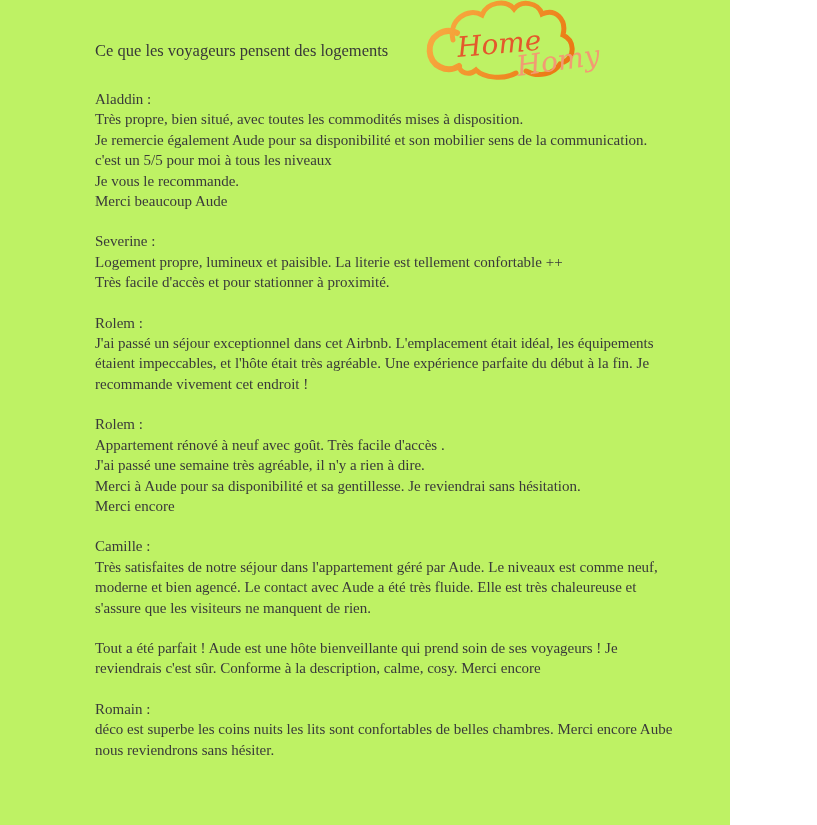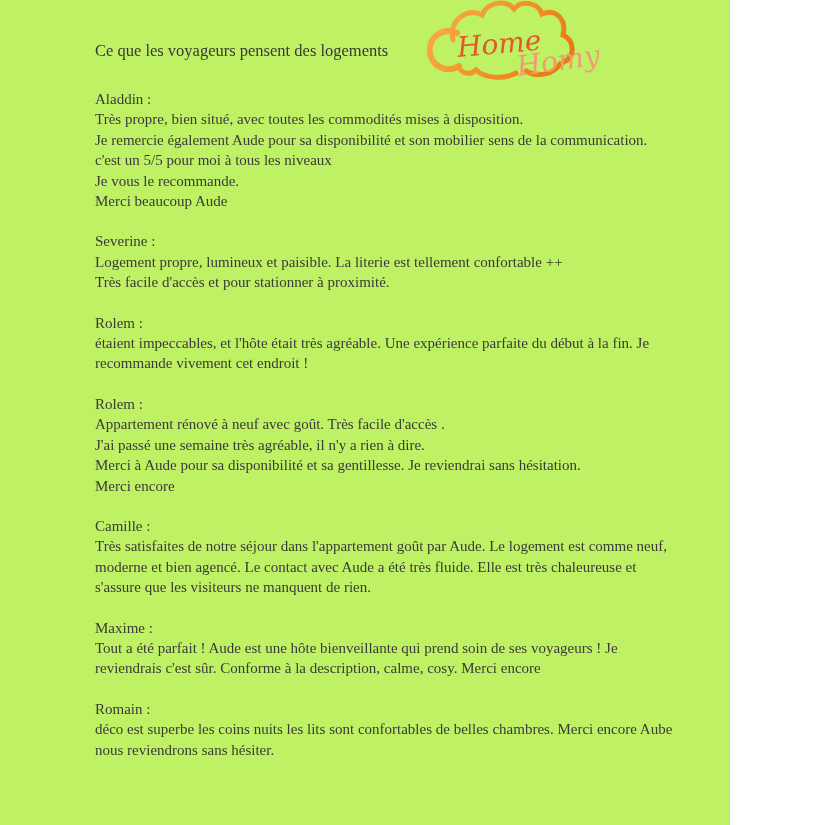--- a/index.html
+++ b/index.html
@@ -98,46 +98,46 @@
         <div class="review-author">Severine :</div>
         <div class="review-text">
           <div class="review-line">Logement propre, lumineux et paisible. La literie est tellement confortable ++</div>
           <div class="review-line">Très facile d'accès et pour stationner à proximité.</div>
         </div>
       </section>
 
       <section class="review">
         <div class="review-author">Rolem :</div>
         <div class="review-text">
+          <div class="review-line">J'ai passé un séjour exceptionnel dans cet Airbnb. L'emplacement était idéal, les équipements</div>
           <div class="review-line">étaient impeccables, et l'hôte était très agréable. Une expérience parfaite du début à la fin. Je</div>
           <div class="review-line">recommande vivement cet endroit !</div>
         </div>
       </section>
 
       <section class="review">
         <div class="review-author">Rolem :</div>
         <div class="review-text">
           <div class="review-line">Appartement rénové à neuf avec goût. Très facile d'accès .</div>
           <div class="review-line">J'ai passé une semaine très agréable, il n'y a rien à dire.</div>
           <div class="review-line">Merci à Aude pour sa disponibilité et sa gentillesse. Je reviendrai sans hésitation.</div>
           <div class="review-line">Merci encore</div>
         </div>
       </section>
 
       <section class="review">
         <div class="review-author">Camille :</div>
         <div class="review-text">
-          <div class="review-line">Très satisfaites de notre séjour dans l'appartement goût par Aude. Le logement est comme neuf,</div>
+          <div class="review-line">Très satisfaites de notre séjour dans l'appartement géré par Aude. Le niveaux est comme neuf,</div>
           <div class="review-line">moderne et bien agencé. Le contact avec Aude a été très fluide. Elle est très chaleureuse et</div>
           <div class="review-line">s'assure que les visiteurs ne manquent de rien.</div>
         </div>
       </section>
 
       <section class="review">
-        <div class="review-author">Maxime :</div>
         <div class="review-text">
           <div class="review-line">Tout a été parfait ! Aude est une hôte bienveillante qui prend soin de ses voyageurs ! Je</div>
           <div class="review-line">reviendrais c'est sûr. Conforme à la description, calme, cosy. Merci encore</div>
         </div>
       </section>
 
       <section class="review">
         <div class="review-author">Romain :</div>
         <div class="review-text">
           <div class="review-line">déco est superbe les coins nuits les lits sont confortables de belles chambres. Merci encore Aube</div>

